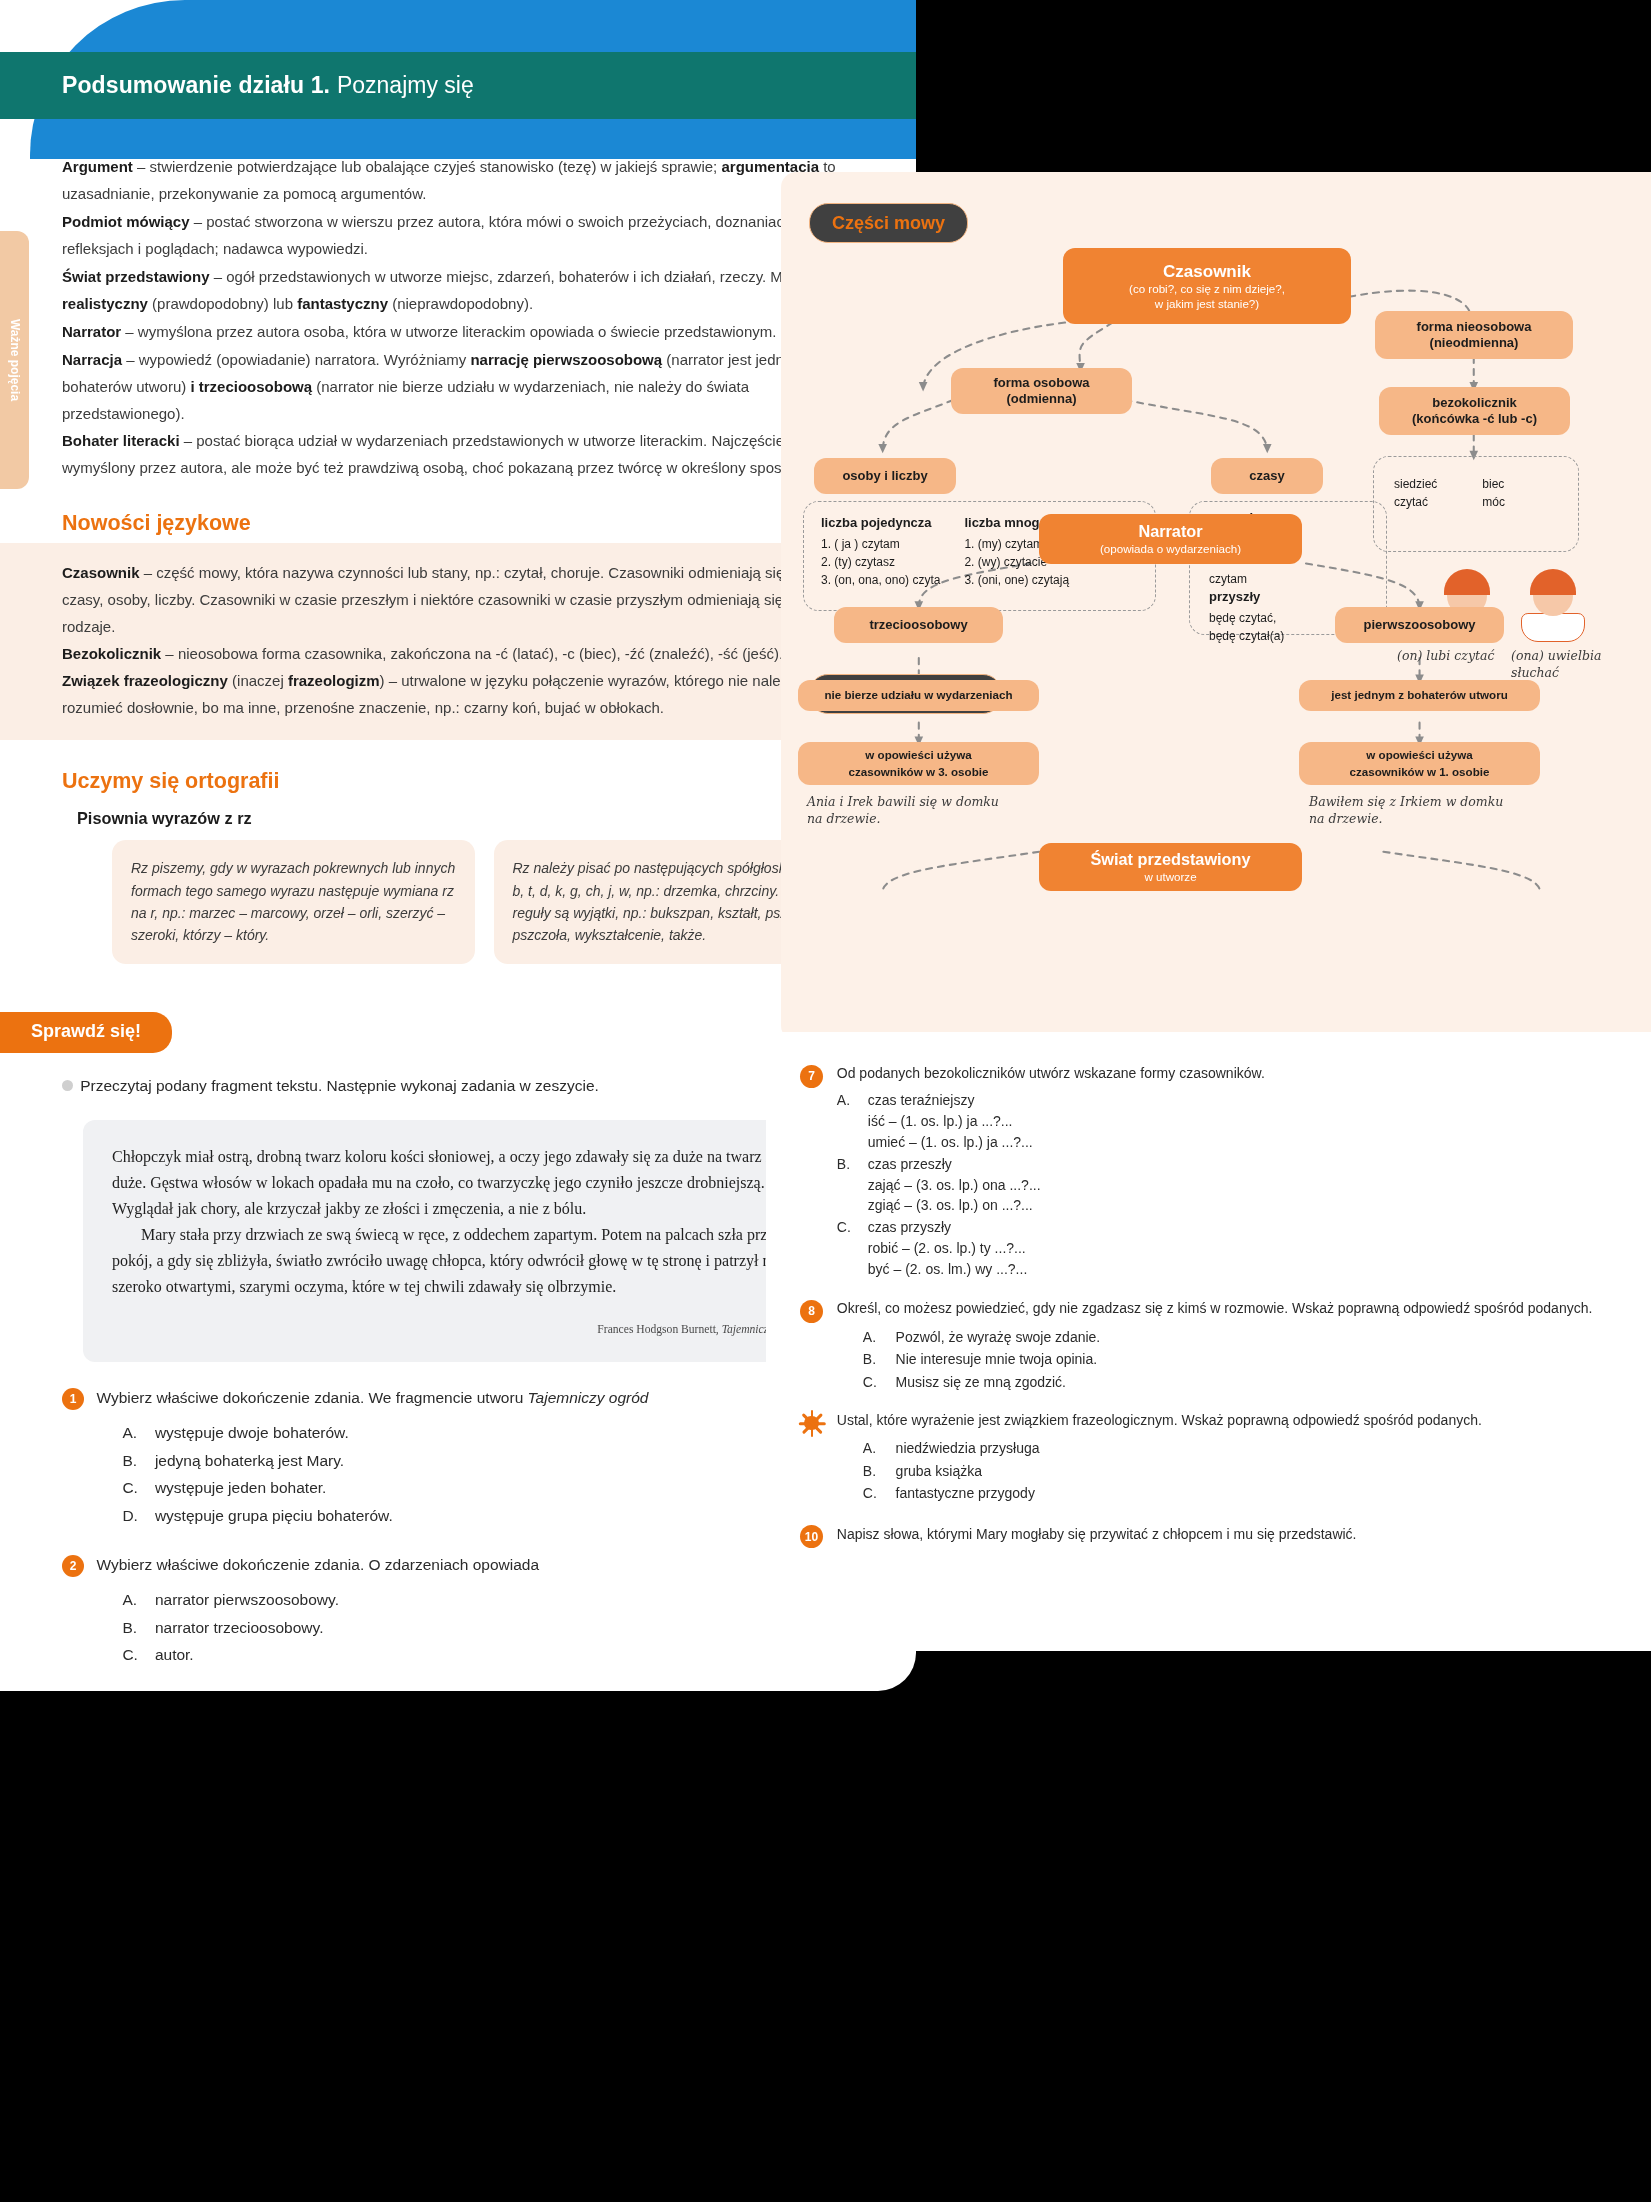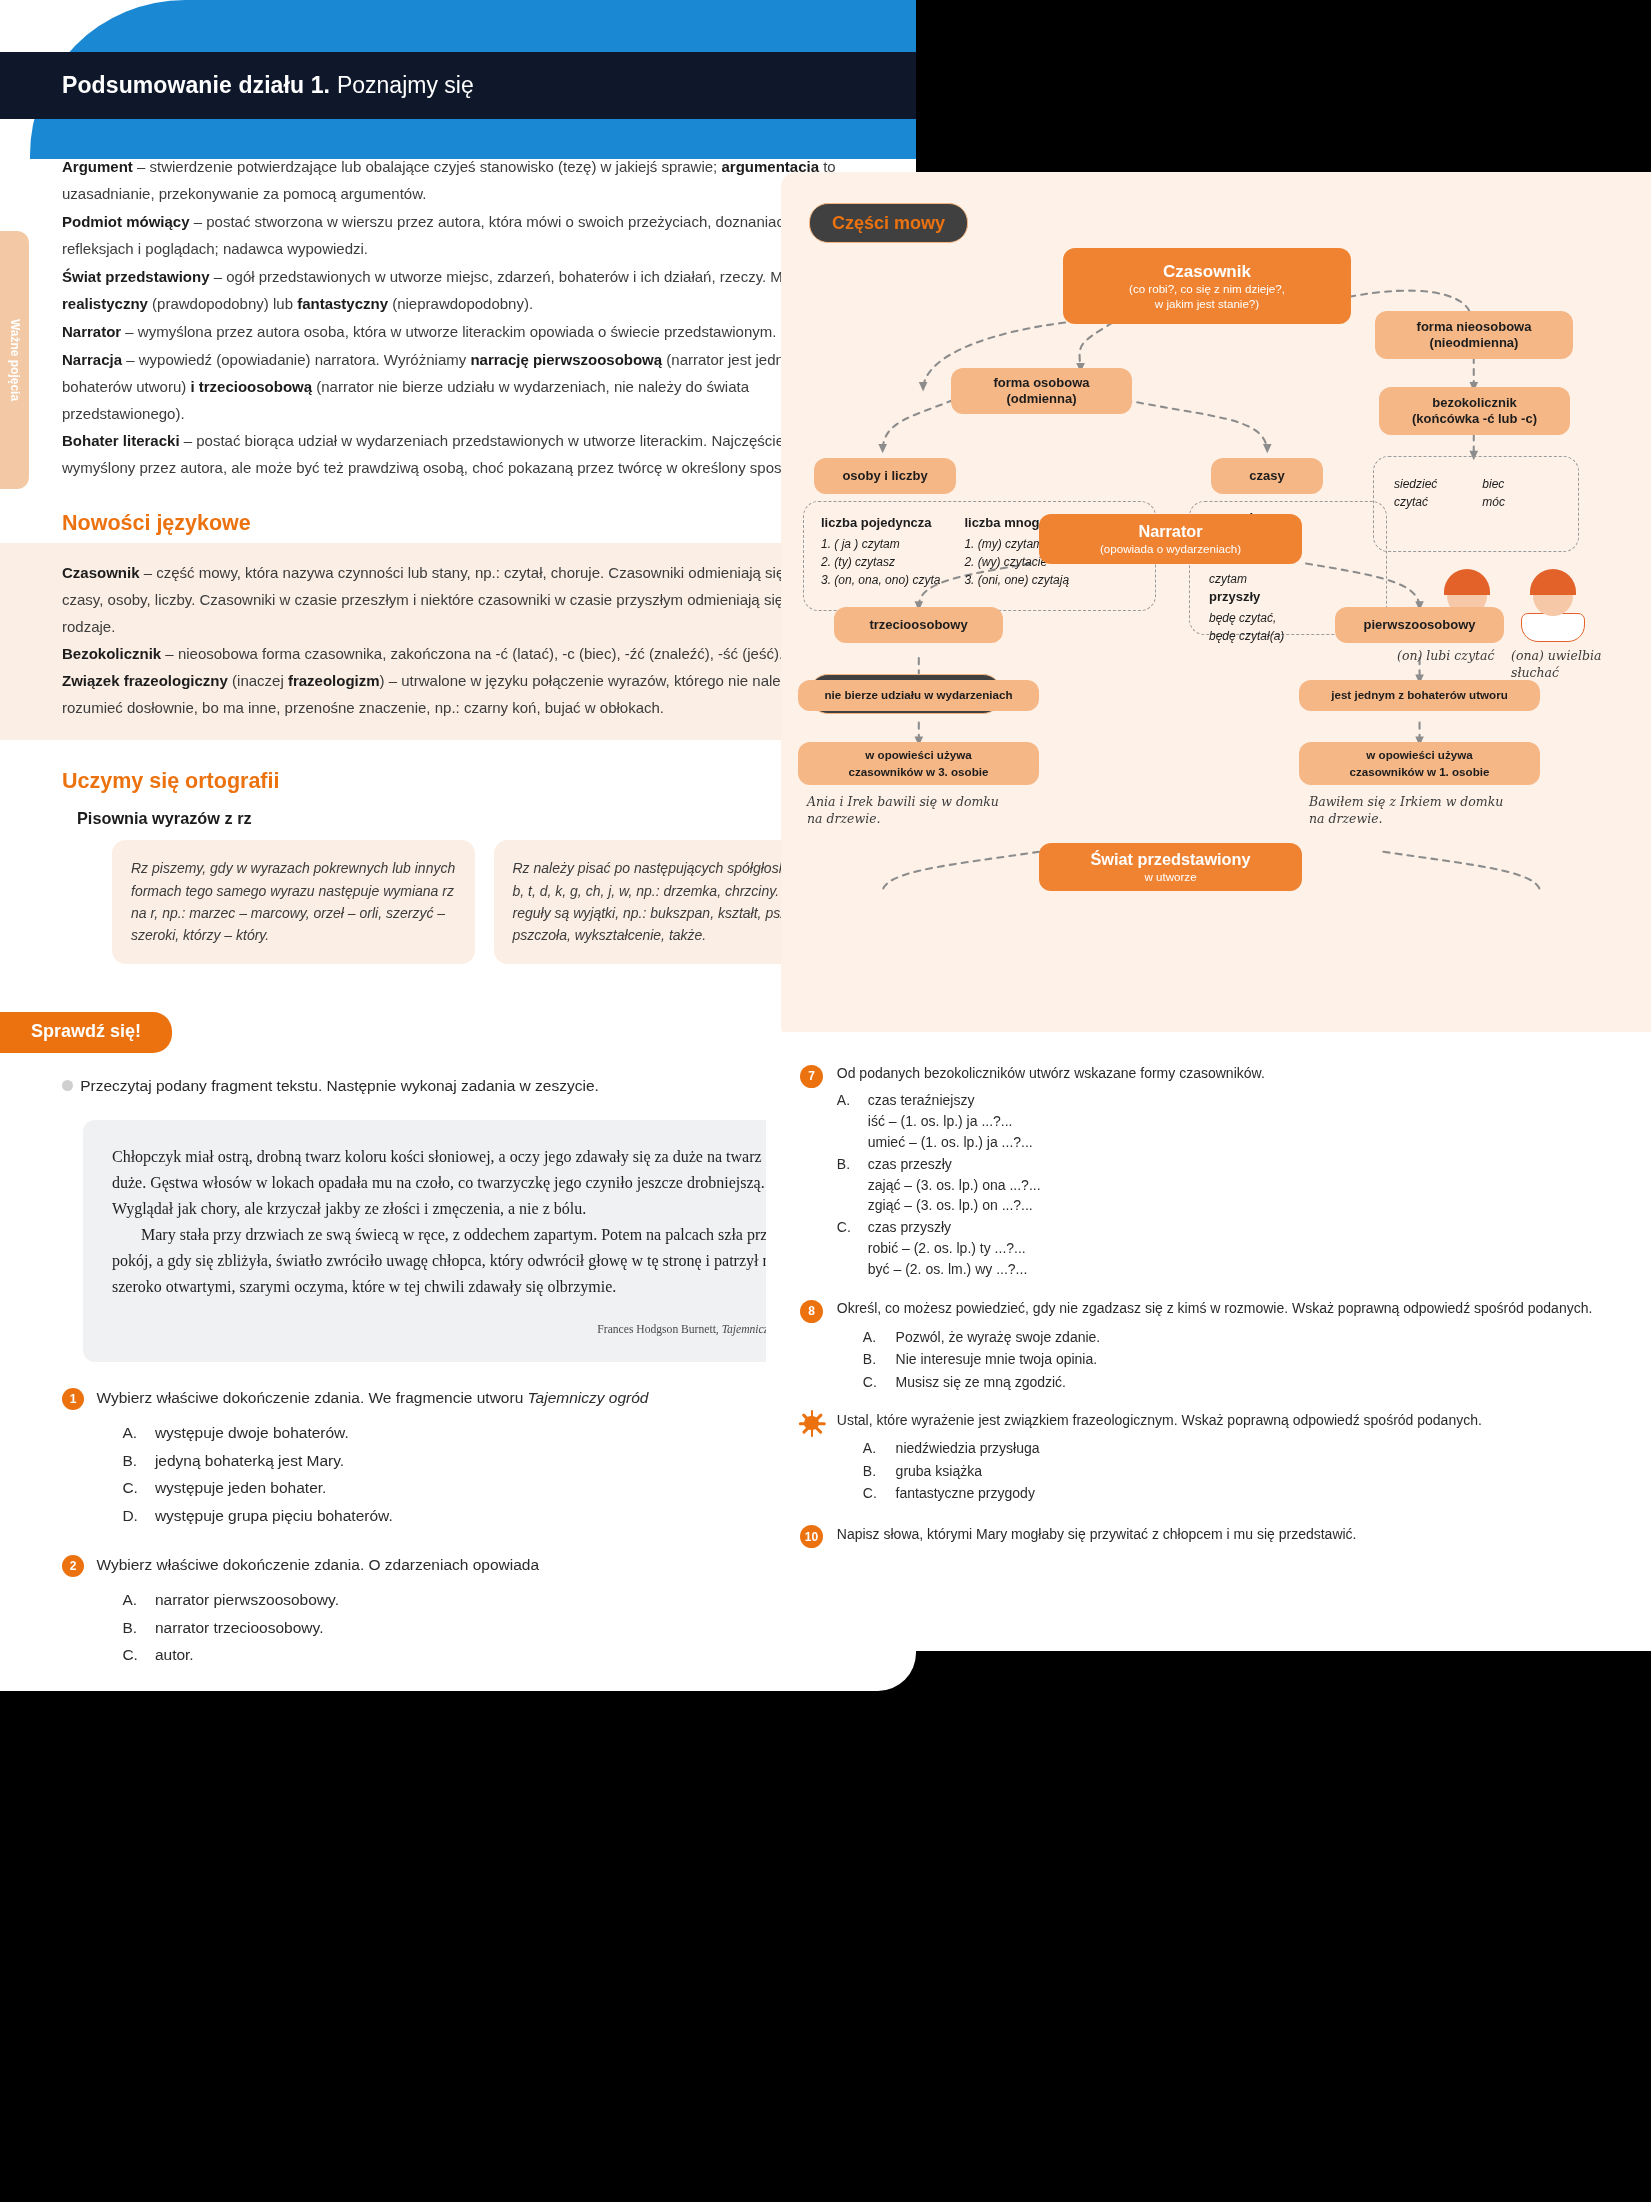--- a/index.html
+++ b/index.html
@@ -13,21 +13,21 @@
     position: absolute; left: 0px; top: 0px; width: 916px; height: 1691px;
     background: #ffffff; border-radius: 0 0 38px 0; overflow: hidden;
     box-shadow: 0 0 0 0 rgba(0,0,0,0);
   }
   .blue-corner {
     position: absolute; left: 30px; top: 0; width: 886px; height: 159px;
     background: #1b88d4; border-top-left-radius: 155px;
   }
   .title-bar {
     position: absolute; left: 0; top: 52px; width: 916px; height: 67px;
-    background: #0f172a; display: flex; align-items: center; padding-left: 62px;
+    background: #0f766e; display: flex; align-items: center; padding-left: 62px;
     z-index: 3;
   }
   .title-bar .t1 { color: #fff; font-size: 23px; font-weight: bold; letter-spacing: 0.1px; }
   .title-bar .t2 { color: #fff; font-size: 23px; font-weight: normal; margin-left: 6.9px; }
 
   .side-tab {
     position: absolute; left: 0; top: 231px; width: 29px; height: 258px;
     background: #f2c9a4; border-radius: 0 12px 12px 0; z-index: 4;
   }
   .side-tab span {
@@ -113,21 +113,21 @@
   .node.strong { background: #f08332; color: #fff; }
   .node .n1 { font-weight: bold; font-size: 17px; line-height: 21.5px; }
   .node .n2 { font-size: 11.6px; line-height: 14.6px; font-weight: normal; }
   .node .nb { font-weight: bold; font-size: 13px; line-height: 16.3px; }
 
   .dashbox {
     position: absolute; border: 1.7px dashed #9a9a9a; border-radius: 15.5px;
   }
   .dash-list { position: absolute; font-size: 12px; line-height: 18px; color: #1c1c1c; }
   .dash-list .hdr { font-weight: bold; font-size: 13px; margin-bottom: 3.4px; }
-  .dash-list .it { font-style: italic; }
+  .dash-list .it { }
 
   .handwrite {
     position: absolute; font-family: "DejaVu Serif", serif; font-style: italic;
     font-size: 12.5px; color: #3b3b3b; line-height: 17px;
   }
 
   svg.conn { position: absolute; left: 0; top: 0; width: 100%; height: 100%; pointer-events: none; }
 
   .kid { position: absolute; }
   .kid .head { width: 40px; height: 40px; border-radius: 50%; background: #f6c8a8; margin: 0 auto; position: relative; }

